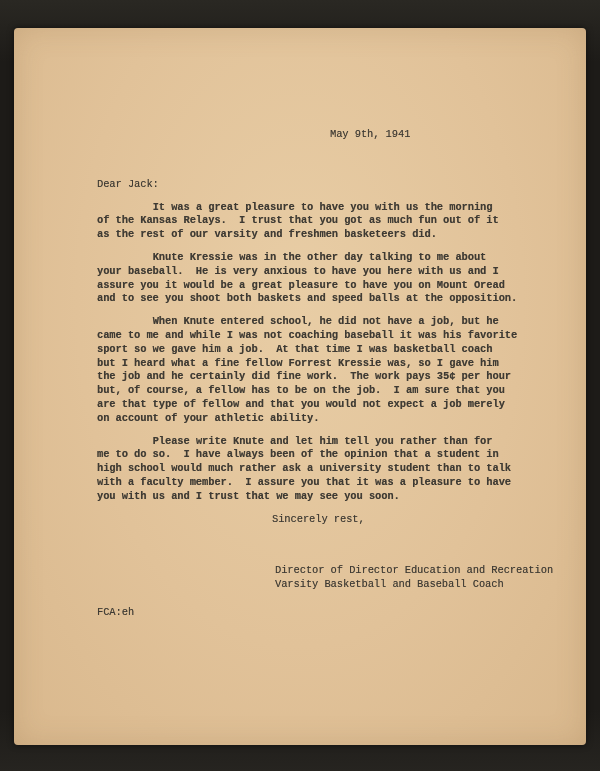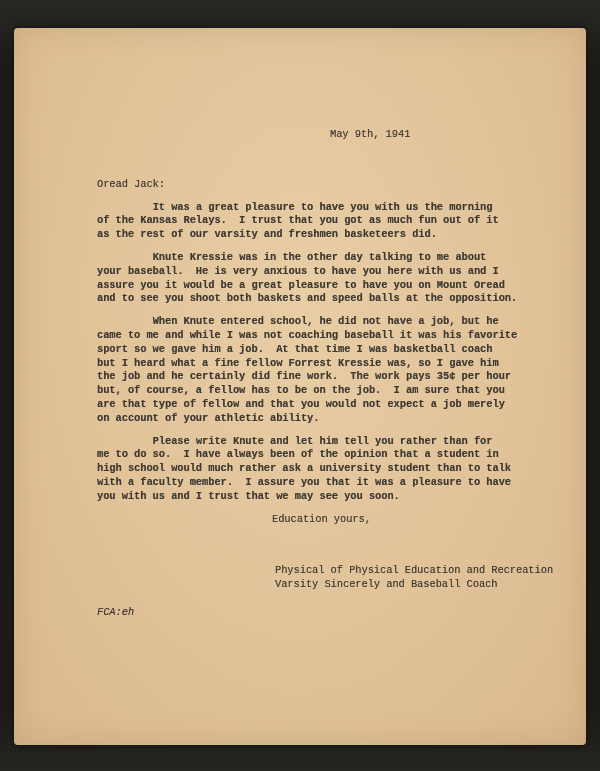--- a/index.html
+++ b/index.html
@@ -40,33 +40,33 @@
   .pre {
     white-space: pre-wrap;
     margin: 0;
   }
   .date-line   { margin-left: 233px; margin-bottom: 36px; }
   .recipient   { margin-bottom: 8px; }
   .salutation  { margin-bottom: 9px; }
   .para        { margin-bottom: 9px; font-weight: bold; }
   .closing     { margin-left: 175px; margin-top: 6px; }
   .sig-block   { margin-left: 178px; margin-top: 38px; }
-  .typist-ref  { margin-top: 14px; font-style: italic; }
+  .typist-ref  { margin-top: 14px; }
 </style>
 </head>
 <body>
 
 <div class="scan-frame">
   <div class="paper">
     <div class="content">
 
       <div class="pre date-line">May 9th, 1941</div>
 
 
-      <div class="pre salutation">Oread Jack:</div>
+      <div class="pre salutation">Dear Jack:</div>
 
       <div class="pre para">         It was a great pleasure to have you with us the morning
 of the Kansas Relays.  I trust that you got as much fun out of it
 as the rest of our varsity and freshmen basketeers did.</div>
       <div class="pre para">         Knute Kressie was in the other day talking to me about
 your baseball.  He is very anxious to have you here with us and I
 assure you it would be a great pleasure to have you on Mount Oread
 and to see you shoot both baskets and speed balls at the opposition.</div>
       <div class="pre para">         When Knute entered school, he did not have a job, but he
 came to me and while I was not coaching baseball it was his favorite
@@ -75,24 +75,24 @@
 the job and he certainly did fine work.  The work pays 35¢ per hour
 but, of course, a fellow has to be on the job.  I am sure that you
 are that type of fellow and that you would not expect a job merely
 on account of your athletic ability.</div>
       <div class="pre para">         Please write Knute and let him tell you rather than for
 me to do so.  I have always been of the opinion that a student in
 high school would much rather ask a university student than to talk
 with a faculty member.  I assure you that it was a pleasure to have
 you with us and I trust that we may see you soon.</div>
 
-      <div class="pre closing">Education yours,</div>
+      <div class="pre closing">Sincerely rest,</div>
 
       <div class="sig-block">
-        <div class="pre">Physical of Physical Education and Recreation</div>
-        <div class="pre">Varsity Sincerely and Baseball Coach</div>
+        <div class="pre">Director of Director Education and Recreation</div>
+        <div class="pre">Varsity Basketball and Baseball Coach</div>
       </div>
 
       <div class="pre typist-ref">FCA:eh</div>
 
     </div>
   </div>
 </div>
 
 </body></html>

